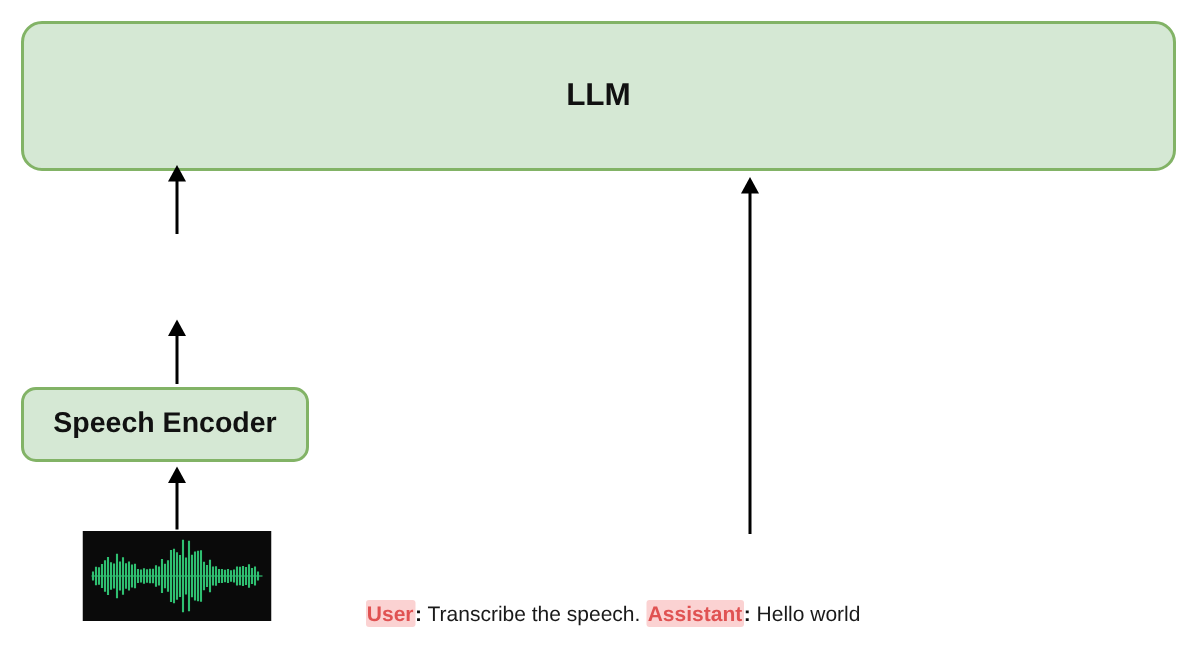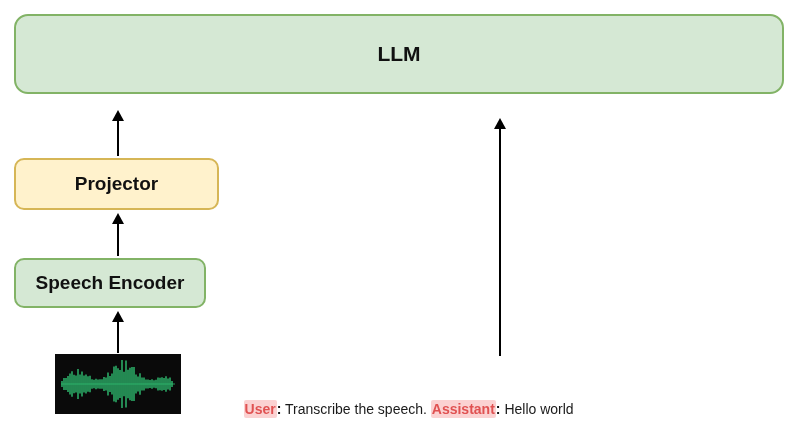--- a/index.html
+++ b/index.html
@@ -14,21 +14,21 @@
     width:800px;height:440px;background:#ffffff;
     font-family:"Liberation Sans", sans-serif;color:#111;
     position:relative;overflow:hidden;
   }
   .canvas{position:absolute;inset:0;}
   .box{
     position:absolute;display:flex;align-items:center;justify-content:center;
     font-weight:bold;box-sizing:border-box;
   }
   .llm-box{
-    left:14px;top:14px;width:770px;height:80px;
+    left:14px;top:14px;width:770px;height:100px;
     background:var(--llm-fill);border:2px solid var(--llm-border);
     border-radius:14px;font-size:21px;
   }
   .projector-box{
     left:14px;top:158px;width:205px;height:52px;
     background:var(--projector-fill);border:2px solid var(--projector-border);
     border-radius:10px;font-size:19px;
   }
   .encoder-box{
     left:14px;top:258px;width:192px;height:50px;
@@ -67,23 +67,20 @@
 </style>
 </head>
 <body>
 
 <div class="canvas">
 
   <div class="box llm-box">
     <span>LLM</span>
   </div>
 
-  <div class="box projector-box">
-    <span>Projector</span>
-  </div>
 
   <div class="box encoder-box">
     <span>Speech Encoder</span>
   </div>
 
   <div class="arrow arrow-projector-llm">
     <div class="head"></div>
     <div class="shaft"></div>
   </div>
 

